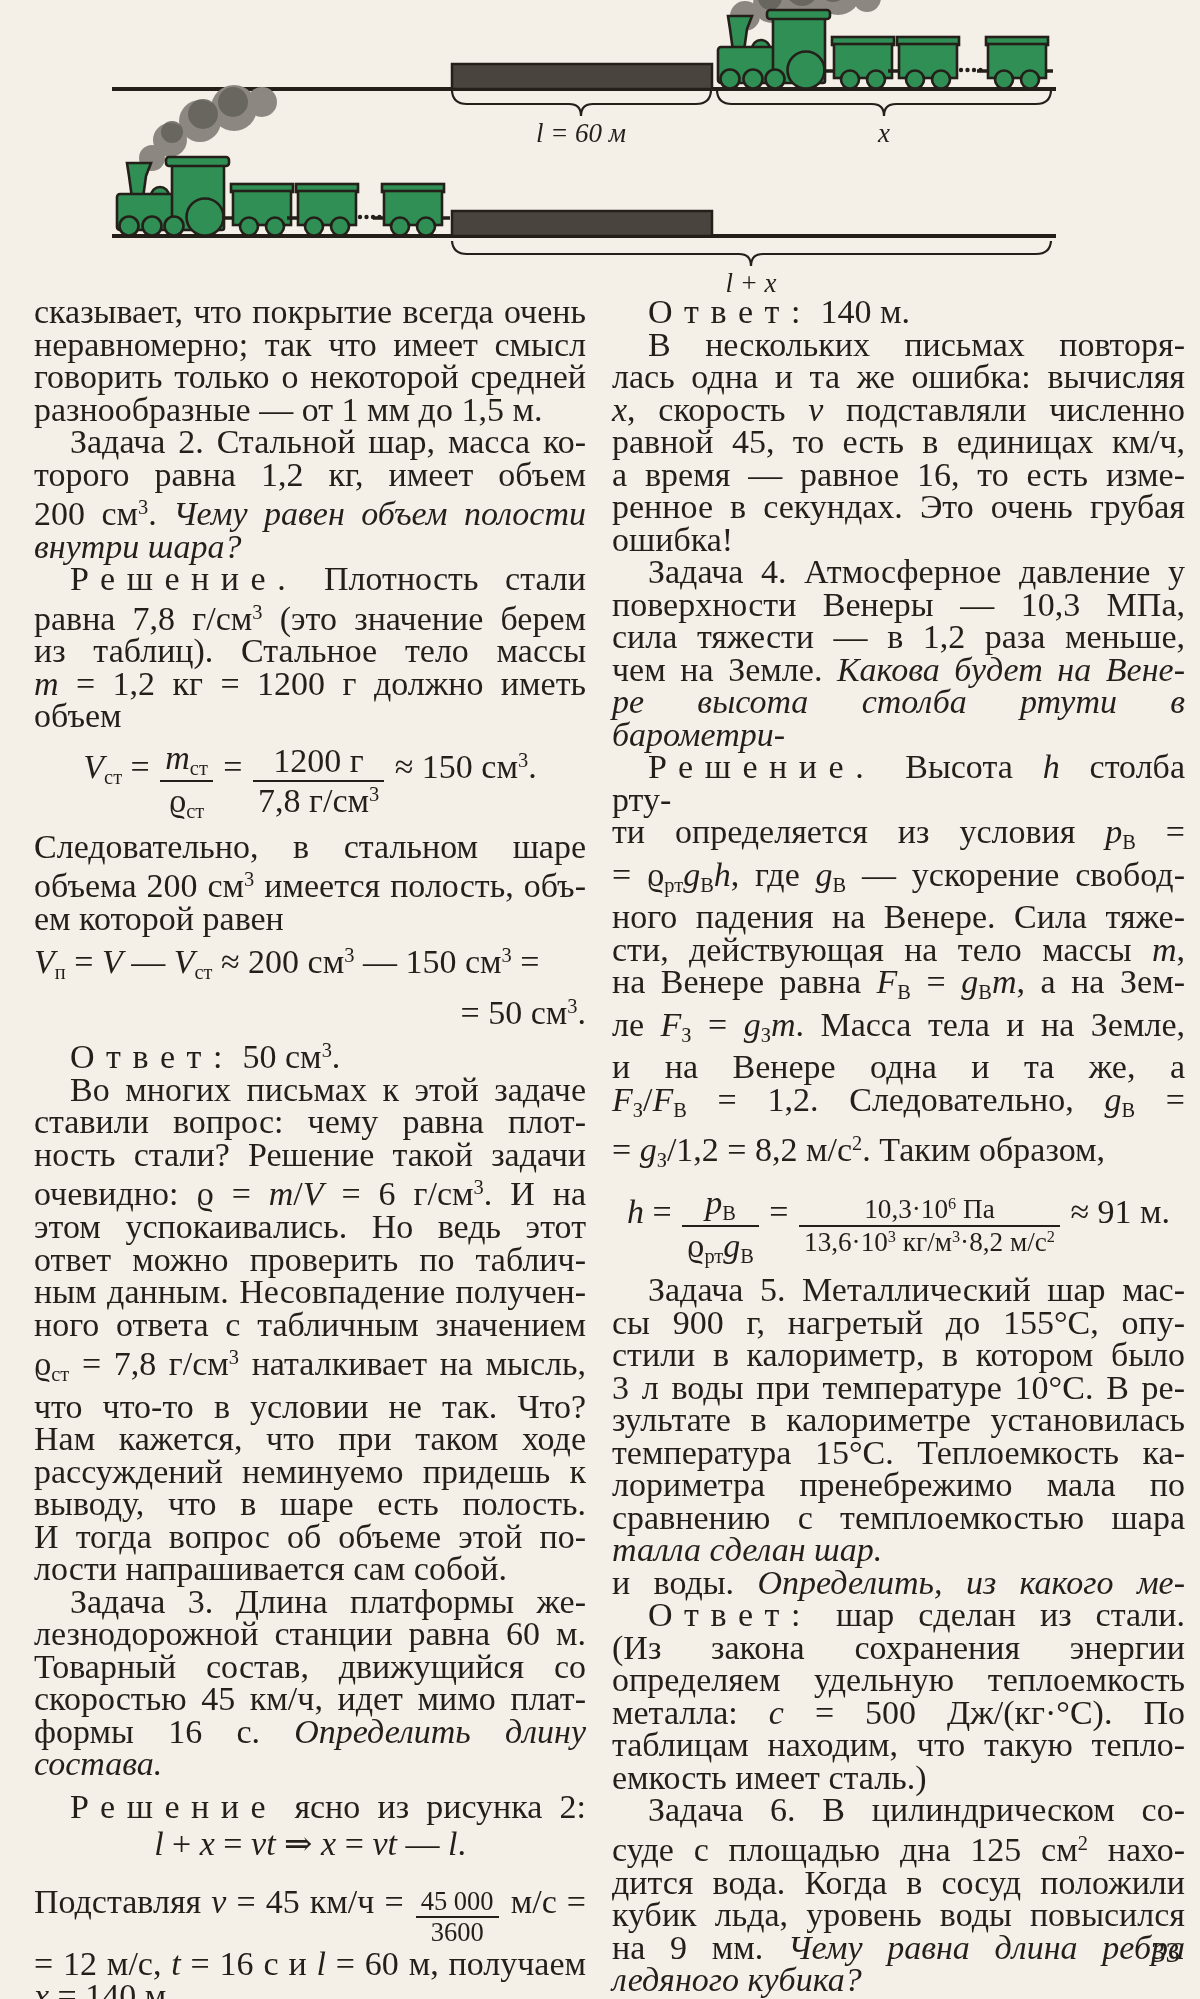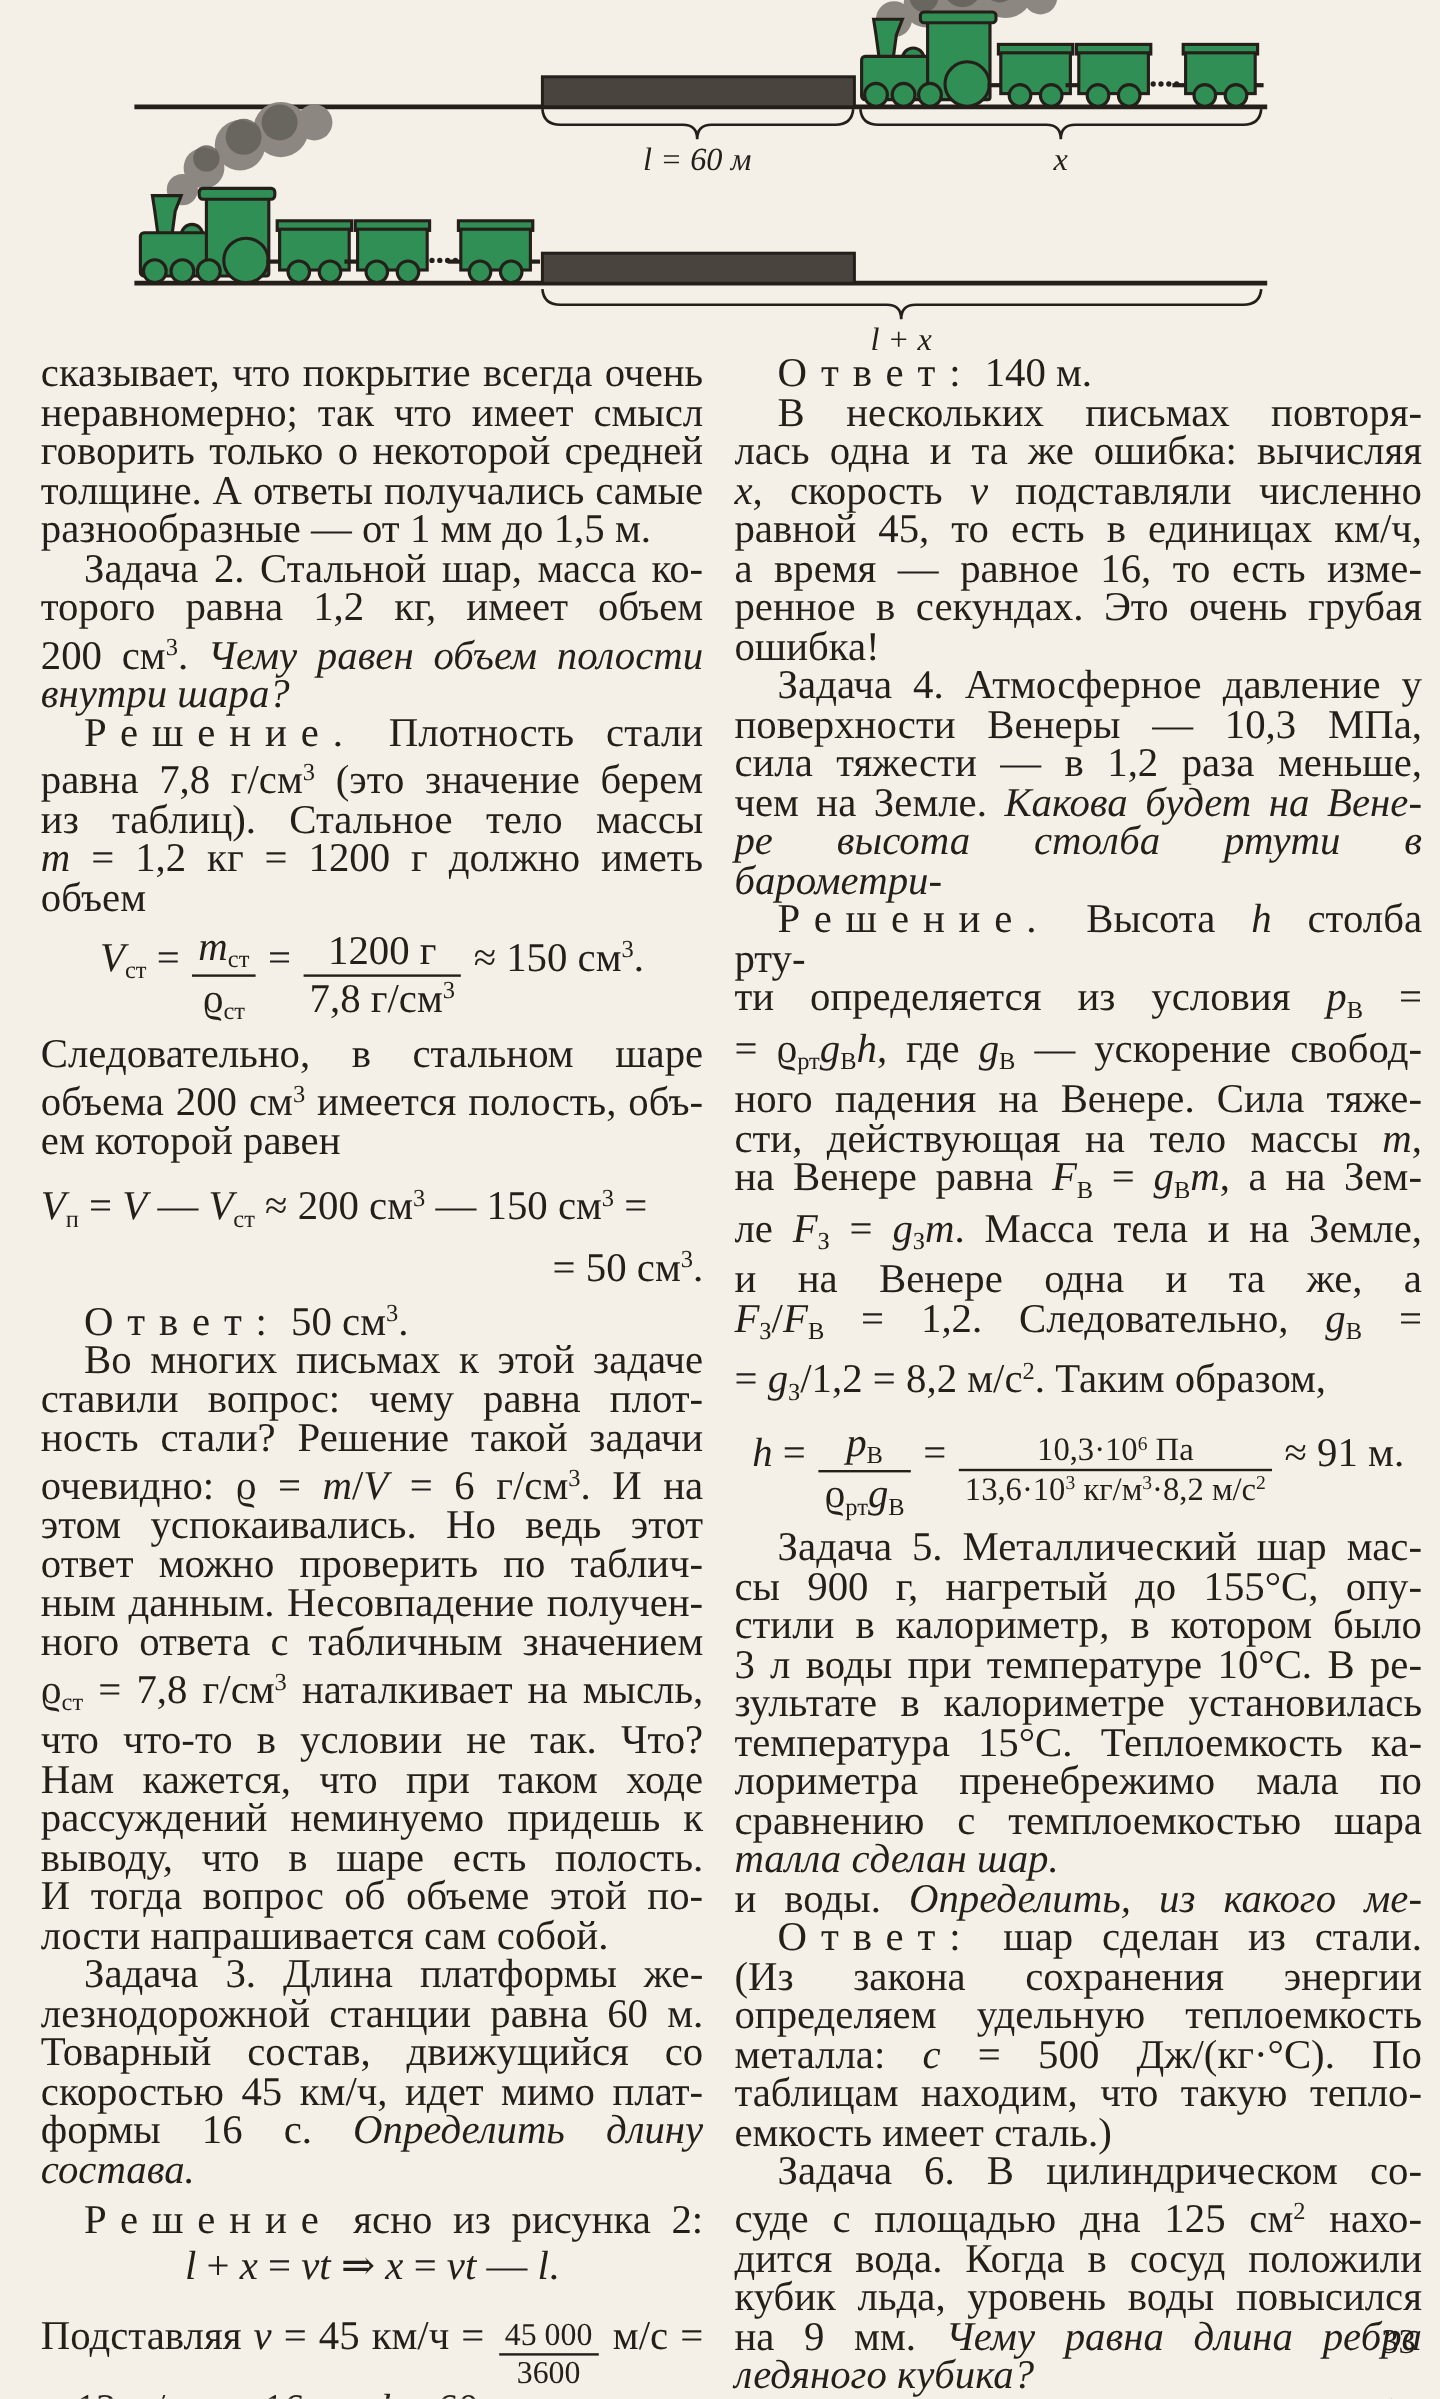--- a/index.html
+++ b/index.html
@@ -126,36 +126,35 @@
     <path d="M442,218 H450" style="stroke:var(--ink);stroke-width:3.5;fill:none"></path>
     <path class="brace" d="M452,241 Q453,254 467,254 L739,254 Q751,254 751,266 Q751,254 763,254 L1036,254 Q1050,254 1051,241"></path>
     <text class="fig-label" x="751" y="292" text-anchor="middle">l + x</text>
   </g>
 </svg>
 
 <div id="colL" class="col">
     <div class="ln"><span>сказывает, что покрытие всегда очень</span></div>
     <div class="ln"><span>неравномерно; так что имеет смысл</span></div>
     <div class="ln"><span>говорить только о некоторой средней</span></div>
-    <div class="ln"><span>толщине. А ответы получались самые</span></div>
     <div class="ln last"><span>разнообразные — от 1 мм до 1,5 м.</span></div>
     <div class="ln ind"><span class="sg-b">Задача 2.</span><span> Стальной шар, масса ко-</span></div>
     <div class="ln"><span>торого равна 1,2 кг, имеет объем</span></div>
     <div class="ln"><span>200 см</span><span class="sg-sup">3</span><span>. </span><span class="sg-i">Чему равен объем полости</span></div>
     <div class="ln last"><span class="sg-i">внутри шара?</span></div>
     <div class="ln ind"><span class="sg-sp">Решение.</span><span> Плотность стали</span></div>
     <div class="ln"><span>равна 7,8 г/см</span><span class="sg-sup">3</span><span> (это значение берем</span></div>
     <div class="ln"><span>из таблиц). Стальное тело массы</span></div>
     <div class="ln"><span class="sg-i">m</span><span> = 1,2 кг = 1200 г должно иметь</span></div>
     <div class="ln last"><span>объем</span></div>
     <div class="fx center" style="margin-top: 6px; margin-bottom: 8px;"><span class="sg-i">V</span><span class="sg-sub">ст</span><span> = </span><span class="frac"><span class="fn"><span class="sg-i">m</span><span class="sg-sub">ст</span></span><span class="fd"><span>ϱ</span><span class="sg-sub">ст</span></span></span><span> = </span><span class="frac"><span class="fn"><span>1200 г</span></span><span class="fd"><span>7,8 г/см</span><span class="sg-sup">3</span></span></span><span> ≈ 150 см</span><span class="sg-sup">3</span><span>.</span></div>
     <div class="ln"><span>Следовательно, в стальном шаре</span></div>
     <div class="ln"><span>объема 200 см</span><span class="sg-sup">3</span><span> имеется полость, объ-</span></div>
     <div class="ln last"><span>ем которой равен</span></div>
-    <div class="fx left" style="margin-top: 14px;"><span class="sg-i">V</span><span class="sg-sub">п</span><span> = </span><span class="sg-i">V</span><span> — </span><span class="sg-i">V</span><span class="sg-sub">ст</span><span> ≈ 200 см</span><span class="sg-sup">3</span><span> — 150 см</span><span class="sg-sup">3</span><span> =</span></div>
+    <div class="fx left" style="margin-top: 2px;"><span class="sg-i">V</span><span class="sg-sub">п</span><span> = </span><span class="sg-i">V</span><span> — </span><span class="sg-i">V</span><span class="sg-sub">ст</span><span> ≈ 200 см</span><span class="sg-sup">3</span><span> — 150 см</span><span class="sg-sup">3</span><span> =</span></div>
     <div class="fx right" style="margin-bottom: 4px;"><span>= 50 см</span><span class="sg-sup">3</span><span>.</span></div>
     <div class="ln ind last"><span class="sg-sp">Ответ:</span><span>  50 см</span><span class="sg-sup">3</span><span>.</span></div>
     <div class="ln ind"><span>Во многих письмах к этой задаче</span></div>
     <div class="ln"><span>ставили вопрос: чему равна плот-</span></div>
     <div class="ln"><span>ность стали? Решение такой задачи</span></div>
     <div class="ln"><span>очевидно: ϱ = </span><span class="sg-i">m</span><span>/</span><span class="sg-i">V</span><span> = 6 г/см</span><span class="sg-sup">3</span><span>. И на</span></div>
     <div class="ln"><span>этом успокаивались. Но ведь этот</span></div>
     <div class="ln"><span>ответ можно проверить по таблич-</span></div>
     <div class="ln"><span>ным данным. Несовпадение получен-</span></div>
     <div class="ln"><span>ного ответа с табличным значением</span></div>

